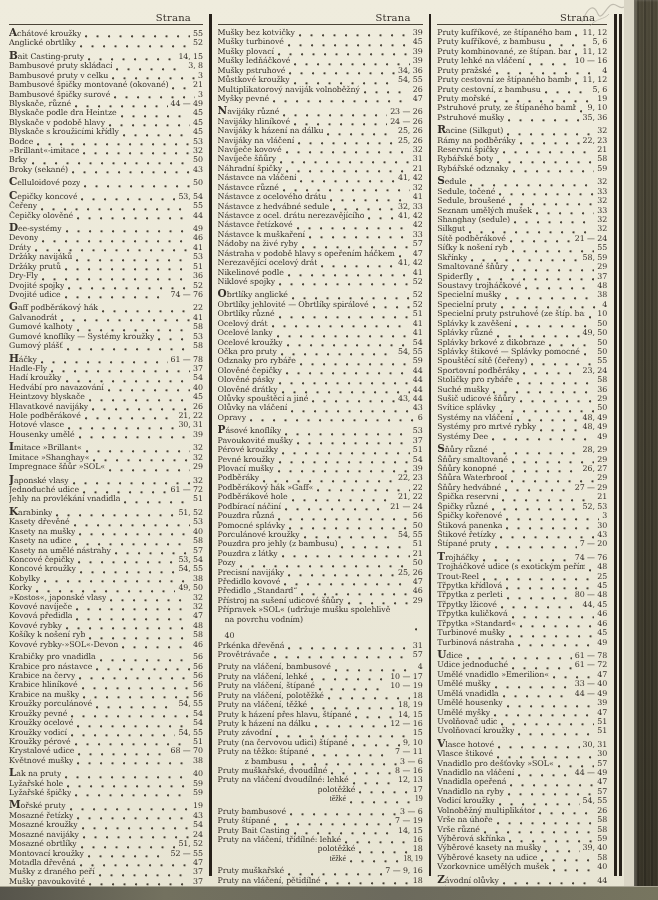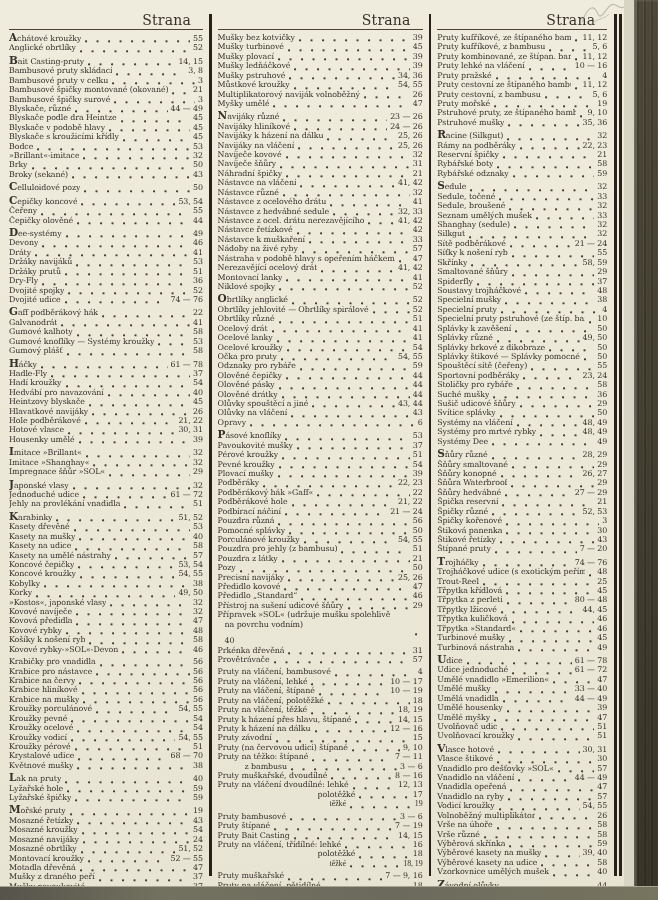--- a/index.html
+++ b/index.html
@@ -6,21 +6,21 @@
   body{width:658px;height:900px;font-family:"DejaVu Serif","Liberation Serif",serif;}
   .page{position:relative;width:658px;height:900px;overflow:hidden;
         background:linear-gradient(180deg,#efecdd 0%,#ebe8d8 55%,#e7e4d3 100%);
         color:var(--ink,#36302a);}
   .columns{position:absolute;left:9px;top:10px;height:874px;display:flex;align-items:stretch;}
   .col{display:flex;flex-direction:column;}
   .col1{width:194px;}
   .col2{width:205px;}
   .col3{width:170px;}
   .colhead{display:flex;justify-content:flex-end;padding:2px 12px 1px 0;
-           border-bottom:1px solid #4a4336;margin-bottom:2px;font-size:14px;letter-spacing:.2px;}
+           border-bottom:1px solid #4a4336;margin-bottom:2px;font-size:10px;letter-spacing:.2px;}
   .entries{flex:1;padding-top:1px;}
   .row{display:flex;align-items:baseline;font-size:7.9px;line-height:9.42px;
        letter-spacing:-0.08px;white-space:nowrap;}
   .row.gap{margin-top:3px;}
   .row .t{flex:0 1 auto;overflow:hidden;}
   .cap{font-weight:bold;font-size:10.5px;line-height:9px;}
   .leader{flex:1 1 auto;min-width:5px;height:7px;margin:0 3px 0 4px;align-self:flex-end;
           background-image:radial-gradient(circle at 1.1px 5.4px,#453f33 0.85px,rgba(0,0,0,0) 1.35px);
           background-size:11.5px 7px;background-repeat:repeat-x;}
   .p{flex:0 0 auto;text-align:right;}
@@ -528,21 +528,21 @@
             <span class="t">Můstkové kroužky</span>
             <span class="leader"></span>
             <span class="p">54, 55</span>
           </div>
           <div class="row">
             <span class="t">Multiplikatorový naviják volnoběžný</span>
             <span class="leader"></span>
             <span class="p">26</span>
           </div>
           <div class="row">
-            <span class="t">Myšky umělé</span>
+            <span class="t">Myšky pevné</span>
             <span class="leader"></span>
             <span class="p">47</span>
           </div>
           <div class="row gap">
             <span class="t"><span class="cap">N</span>avijáky různé</span>
             <span class="leader"></span>
             <span class="p">23 — 26</span>
           </div>
           <div class="row">
             <span class="t">Navijáky hliníkové</span>
@@ -618,21 +618,21 @@
             <span class="t">Nástraha v podobě hlavy s opeřením háčkem</span>
             <span class="leader"></span>
             <span class="p">47</span>
           </div>
           <div class="row">
             <span class="t">Nerezavějící ocelový drát</span>
             <span class="leader"></span>
             <span class="p">41, 42</span>
           </div>
           <div class="row">
-            <span class="t">Montovací lanky</span>
+            <span class="t">Nikelinové podle</span>
             <span class="leader"></span>
             <span class="p">41</span>
           </div>
           <div class="row">
             <span class="t">Niklové spojky</span>
             <span class="leader"></span>
             <span class="p">52</span>
           </div>
           <div class="row gap">
             <span class="t"><span class="cap">O</span>brtlíky anglické</span>

